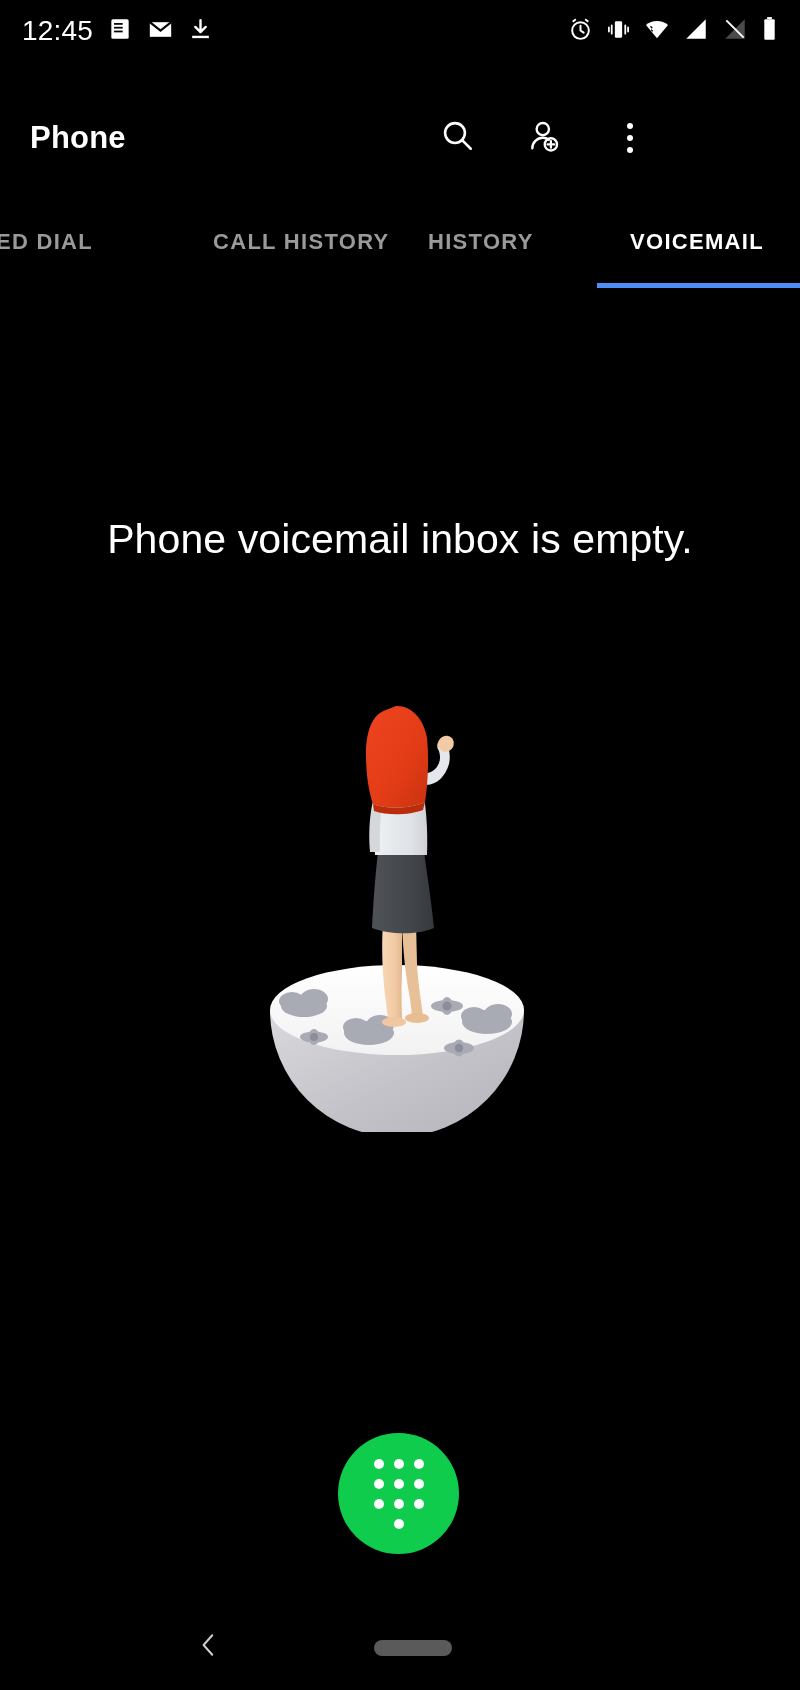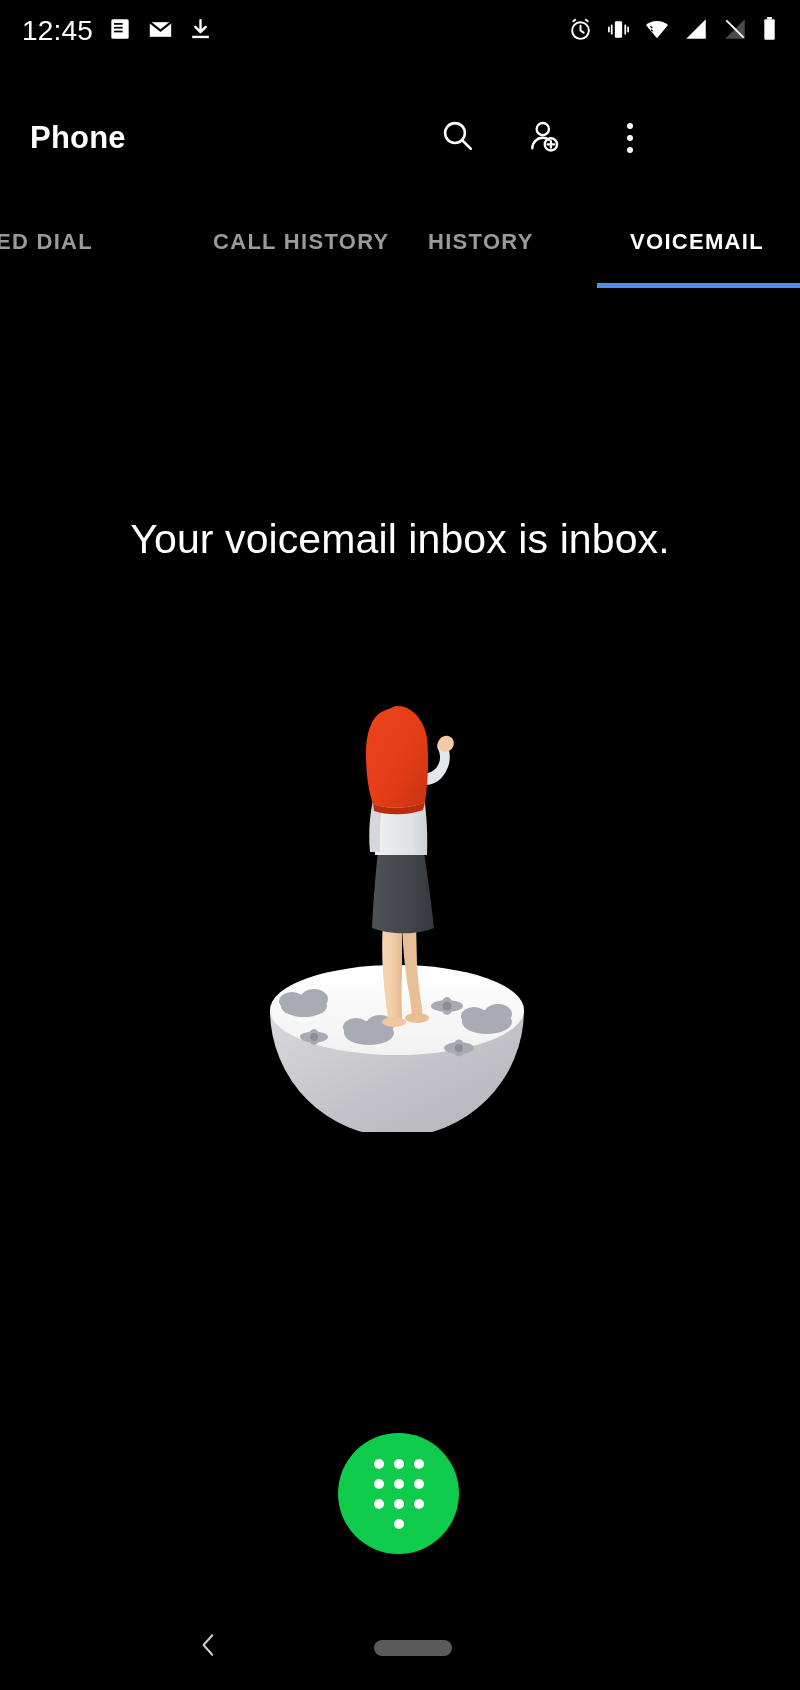--- a/index.html
+++ b/index.html
@@ -198,21 +198,21 @@
       <div class="tab tab-0">PEED DIAL</div>
       <div class="tab tab-1">CALL HISTORY</div>
       <div class="tab tab-2">HISTORY</div>
       <div class="tab tab-3 active">VOICEMAIL</div>
       <div class="tab-indicator"></div>
     </div>
   </div>
 
   <div class="content">
 
-    <div class="empty-msg">Your voicemail inbox is inbox.</div>
+    <div class="empty-msg">Phone voicemail inbox is empty.</div>
 
     <div class="illus">
       <svg width="310" height="440" viewBox="0 0 310 440">
         <defs>
           <linearGradient id="domeTop" x1="0" y1="0" x2="0" y2="1">
             <stop offset="0%" stop-color="#ffffff"></stop>
             <stop offset="100%" stop-color="#f2f2f2"></stop>
           </linearGradient>
           <linearGradient id="domeBot" x1="0" y1="0" x2="1" y2="1">
             <stop offset="0%" stop-color="#d9d9dd"></stop>

